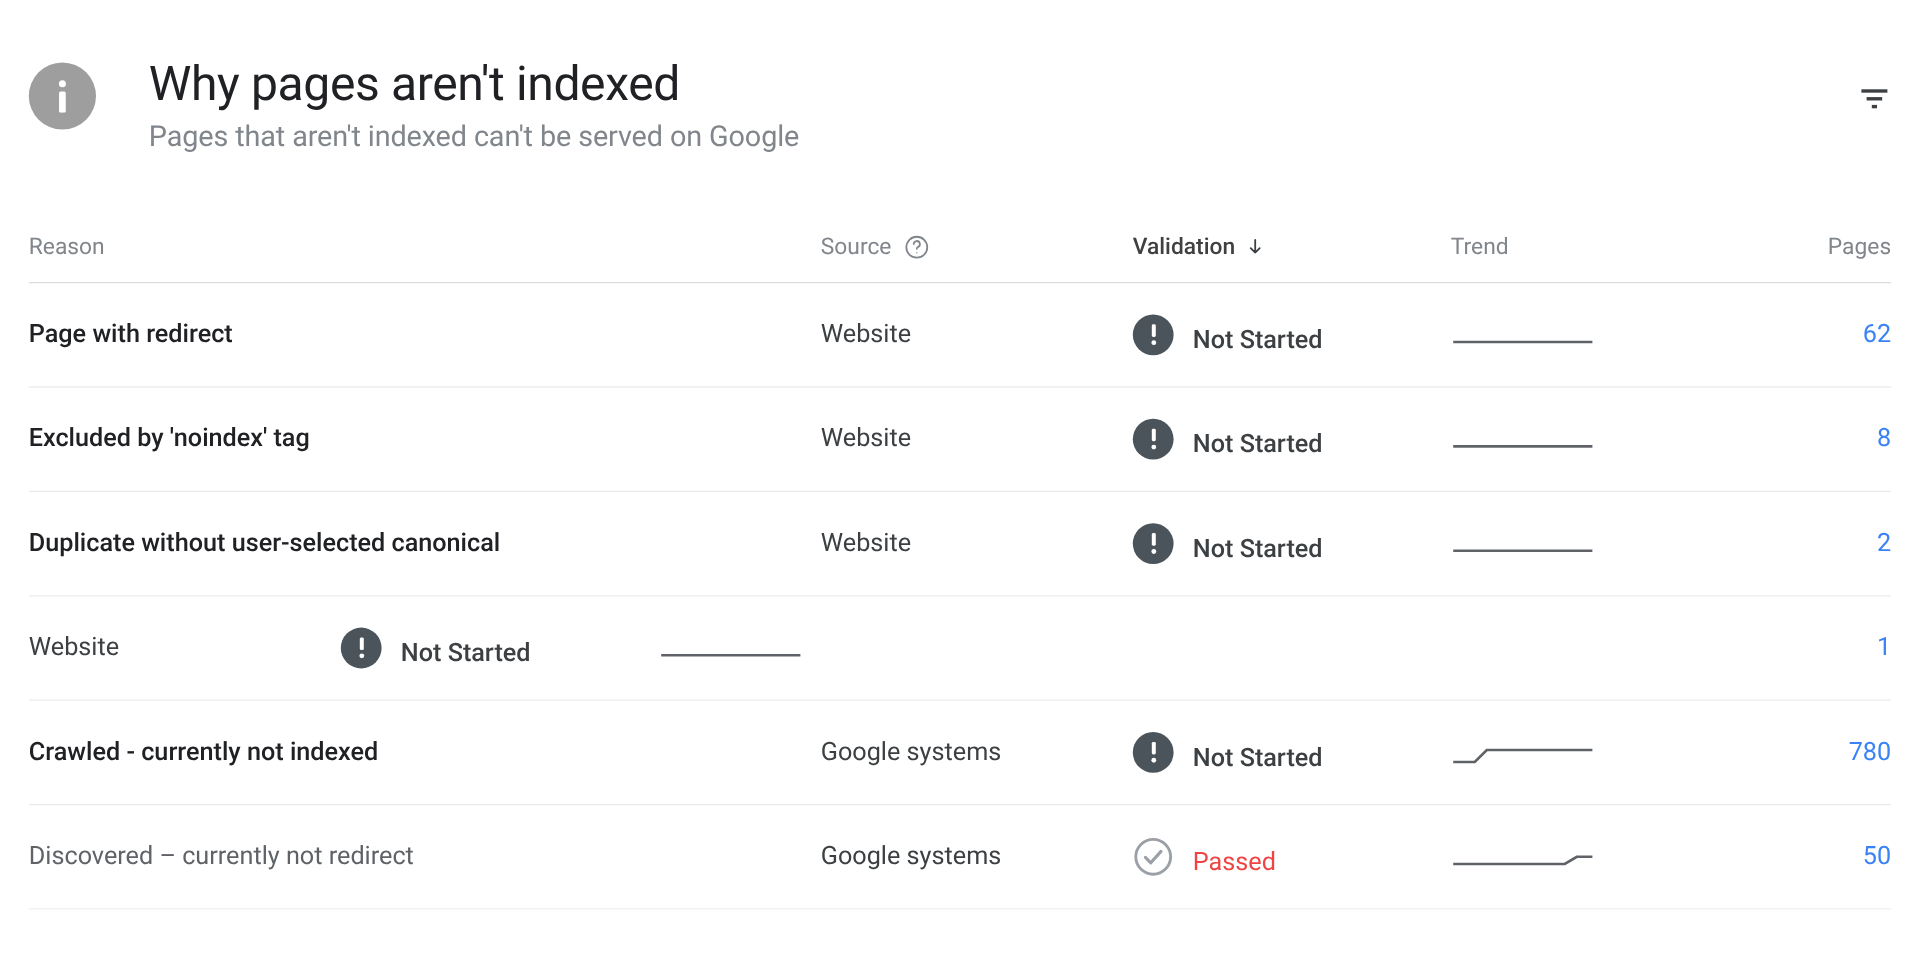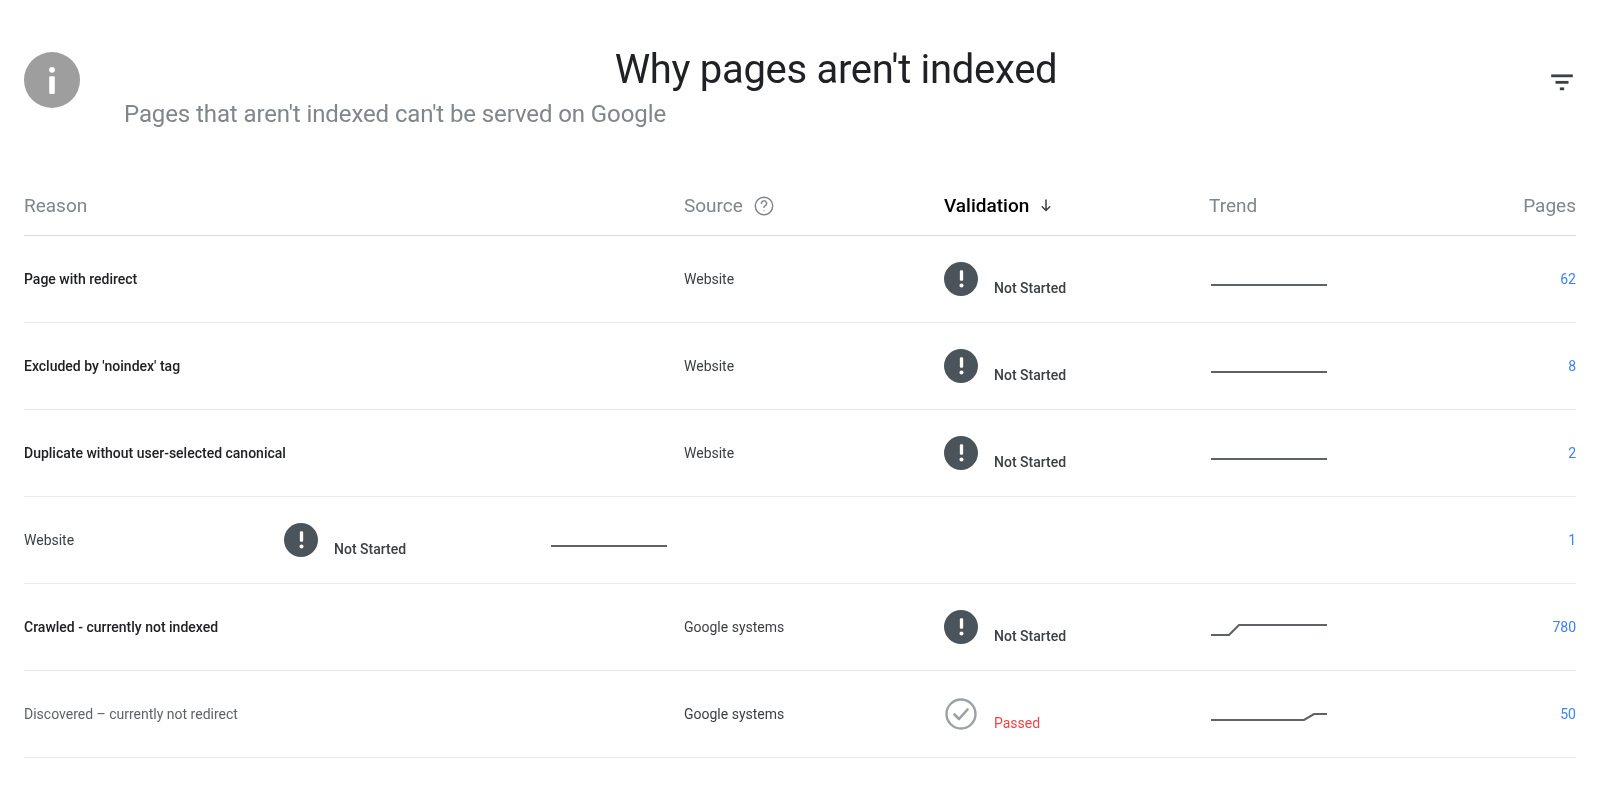--- a/index.html
+++ b/index.html
@@ -42,21 +42,20 @@
     .header-text {
       flex: 1;
     }
     .title {
       font-size: 40px;
       font-weight: 400;
       color: #202124;
       letter-spacing: -0.3px;
       line-height: 1.1;
       margin-bottom: 8px;
-      text-align: center;
     }
     .subtitle {
       font-size: 24px;
       font-weight: 400;
       color: #80868b;
       letter-spacing: -0.1px;
     }
     .filter-icon {
       width: 28px;
       height: 28px;
@@ -101,21 +100,21 @@
     .col-trend {
       flex: 0 0 185px;
     }
     .col-pages {
       flex: 1;
       text-align: right;
       padding-right: 0;
     }
     .table-header .col-validation {
       font-weight: 500;
-      color: #000000;
+      color: #404040;
     }
     .help-icon {
       width: 22px;
       height: 22px;
       display: inline-flex;
       align-items: center;
       justify-content: center;
     }
     .help-icon svg {
       width: 22px;
@@ -131,21 +130,21 @@
     .sort-arrow svg {
       width: 18px;
       height: 18px;
       fill: #3c4043;
     }
     .table-row {
       display: flex;
       align-items: center;
       padding: 26px 0;
       border-bottom: 1px solid #e8eaed;
-      font-size: 14px;
+      font-size: 21px;
       cursor: pointer;
     }
     .table-row .col-reason {
       font-weight: 500;
       color: #202124;
     }
     .row-gray .col-reason {
       font-weight: 400;
       color: #5f6368;
     }

